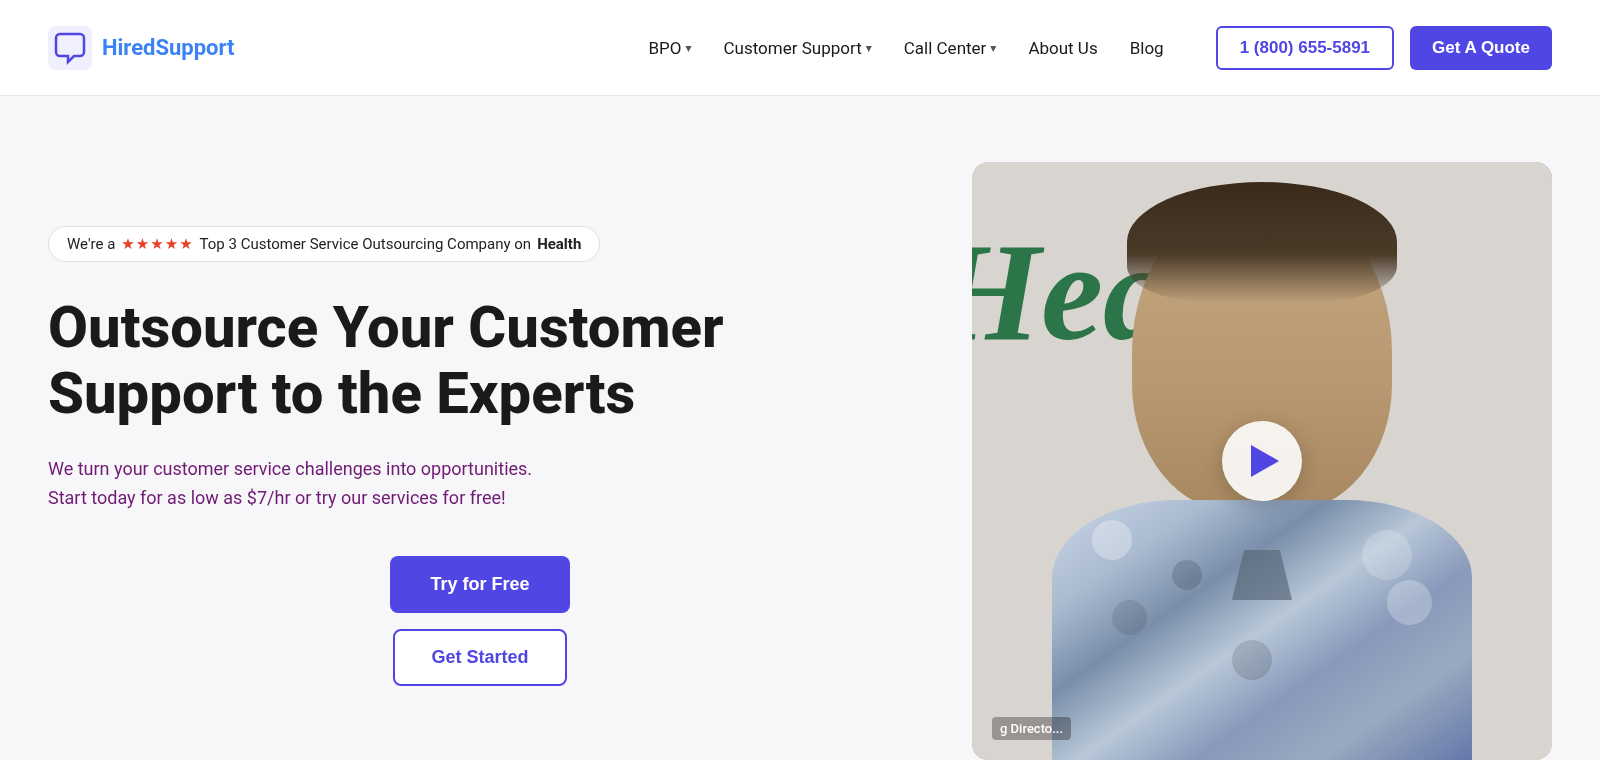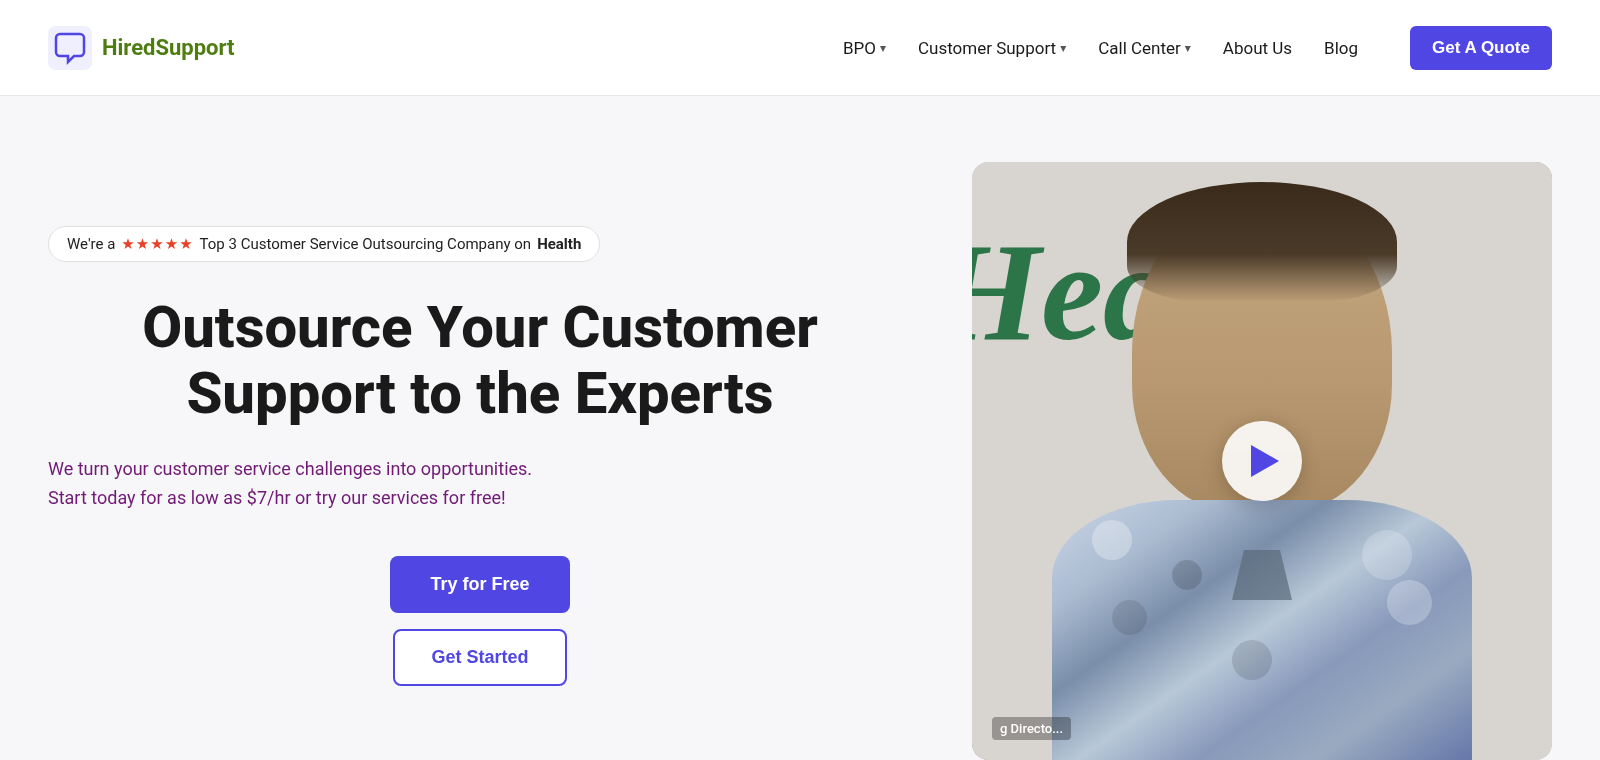--- a/index.html
+++ b/index.html
@@ -34,21 +34,21 @@
     }
 
     .logo-icon {
       width: 44px;
       height: 44px;
     }
 
     .logo-text {
       font-size: 22px;
       font-weight: 700;
-      color: #4d7c0f;
+      color: #3b82f6;
     }
 
     .nav-links {
       display: flex;
       gap: 8px;
       margin-right: 40px;
     }
 
     .nav-item {
       display: flex;
@@ -138,21 +138,20 @@
     .badge strong {
       font-weight: 700;
     }
 
     .hero-title {
       font-size: 58px;
       font-weight: 800;
       line-height: 1.15;
       color: #1a1a1a;
       margin-bottom: 28px;
-      text-align: center;
     }
 
     .hero-desc {
       font-size: 18px;
       color: #701a75;
       line-height: 1.6;
       margin-bottom: 44px;
       max-width: 500px;
     }
 
@@ -284,20 +283,21 @@
     </div>
     <div class="nav-item">
       <span>About Us</span>
     </div>
     <div class="nav-item">
       <span>Blog</span>
     </div>
   </div>
 
   <div class="nav-actions">
+    <button class="phone-btn">1 (800) 655-5891</button>
     <button class="quote-btn">Get A Quote</button>
   </div>
 </nav>
 
 <section class="hero">
   <div class="hero-left">
 
     <div class="badge">
       <span>We're a</span>
       <span class="stars">★★★★★</span>

